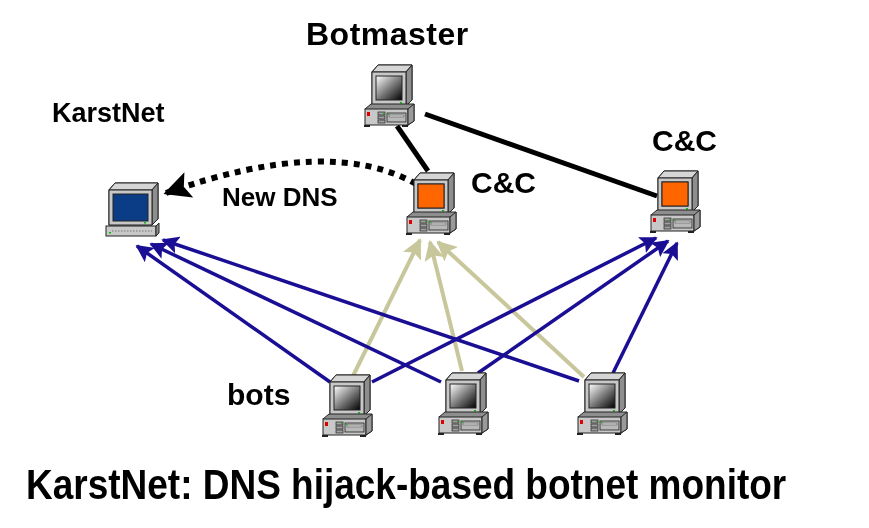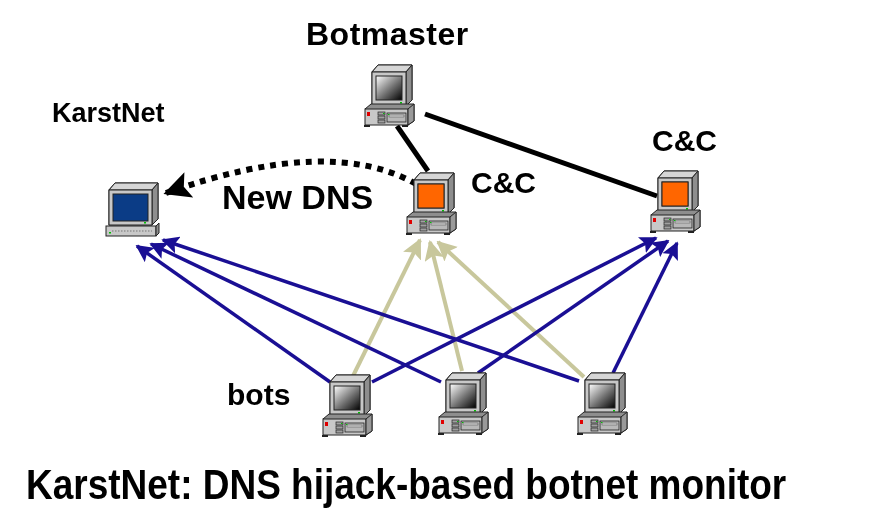--- a/index.html
+++ b/index.html
@@ -4,21 +4,21 @@
 <style>
   html, body { margin: 0; padding: 0; background: #ffffff; }
   body { width: 869px; height: 528px; position: relative; overflow: hidden; font-family: "Liberation Sans", "DejaVu Sans", sans-serif; }
   #diagram { position: absolute; left: 0; top: 0; width: 869px; height: 528px; }
   .lbl { position: absolute; font-family: "Liberation Sans", sans-serif; font-weight: bold; color: #000; white-space: nowrap; line-height: 1; }
   #lbl-botmaster { left: 306px; top: 18px; font-size: 32px; letter-spacing: 0.5px; }
   #lbl-sink { left: 52px; top: 95px; font-size: 27px; text-align: right; line-height: 36px; }
   #lbl-sink span { display: block; }
   #lbl-cc-mid { left: 471px; top: 168px; font-size: 30px; }
   #lbl-cc-right { left: 652px; top: 126px; font-size: 30px; }
-  #lbl-dns { left: 222px; top: 182px; font-size: 34px; text-align: center; line-height: 31px; font-weight: normal; }
+  #lbl-dns { left: 222px; top: 182px; font-size: 26px; text-align: center; line-height: 31px; font-weight: normal; }
   #lbl-dns span { display: block; font-weight: bold; }
   #lbl-bots { left: 227px; top: 380px; font-size: 30px; }
   #lbl-title { left: 26px; top: 463px; font-size: 43px; font-family: "Liberation Sans", sans-serif; font-weight: bold; transform: scaleX(0.86); transform-origin: left top; letter-spacing: 0px; }
 </style>
 </head>
 <body>
 
 <svg id="diagram" xmlns="http://www.w3.org/2000/svg" width="869" height="528" viewBox="0 0 869 528">
   <defs>
     <linearGradient id="scrGrad" x1="0" y1="0" x2="1" y2="1">

